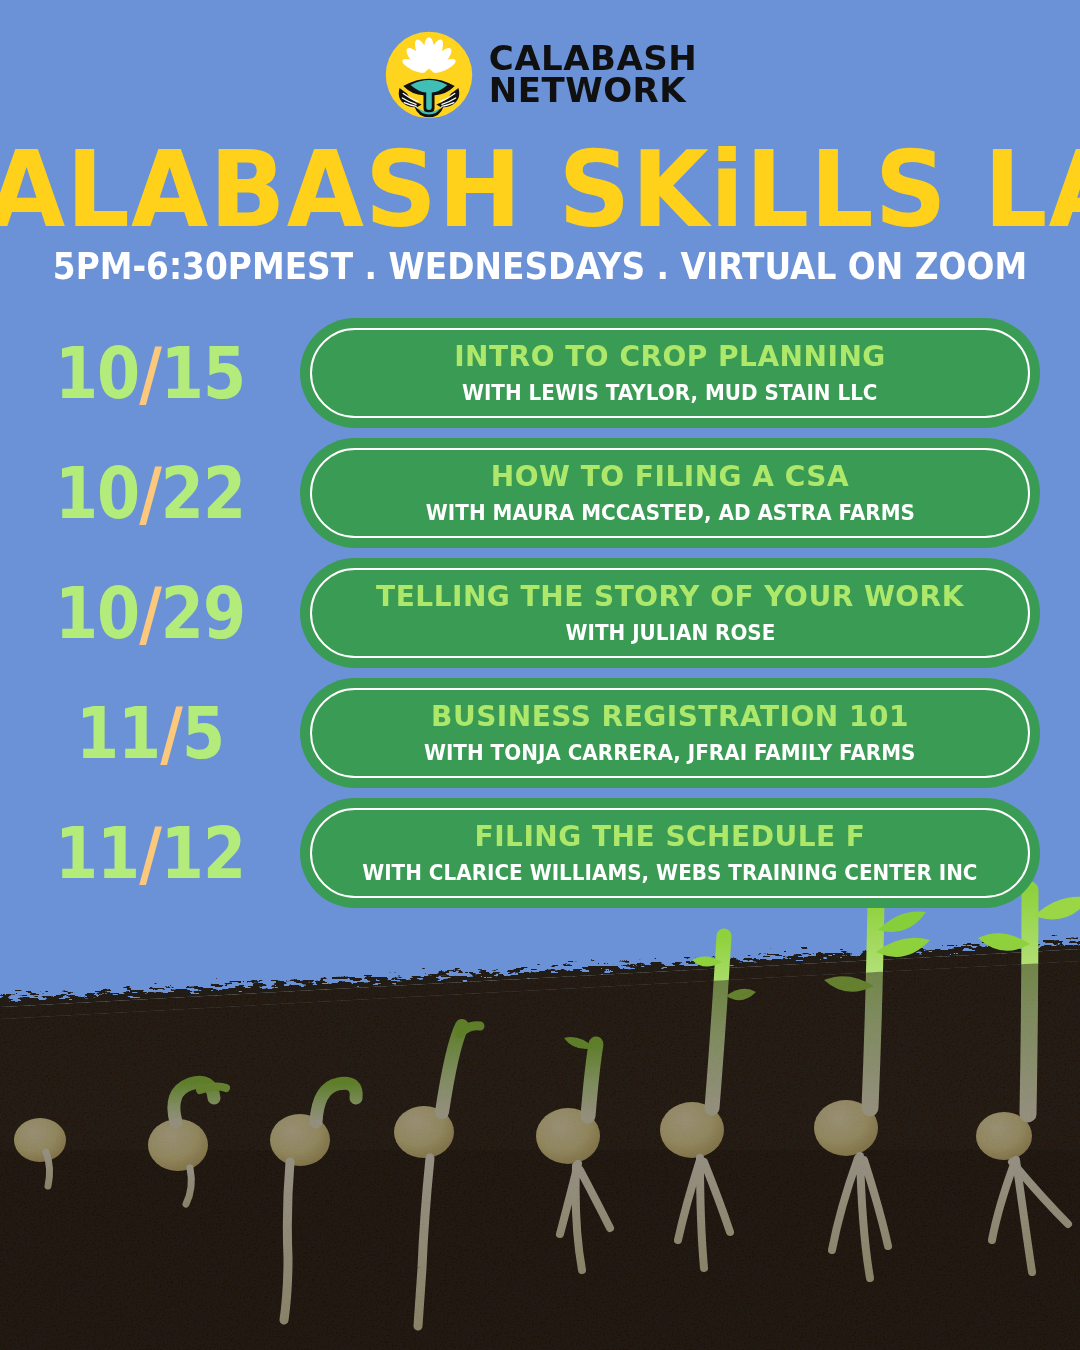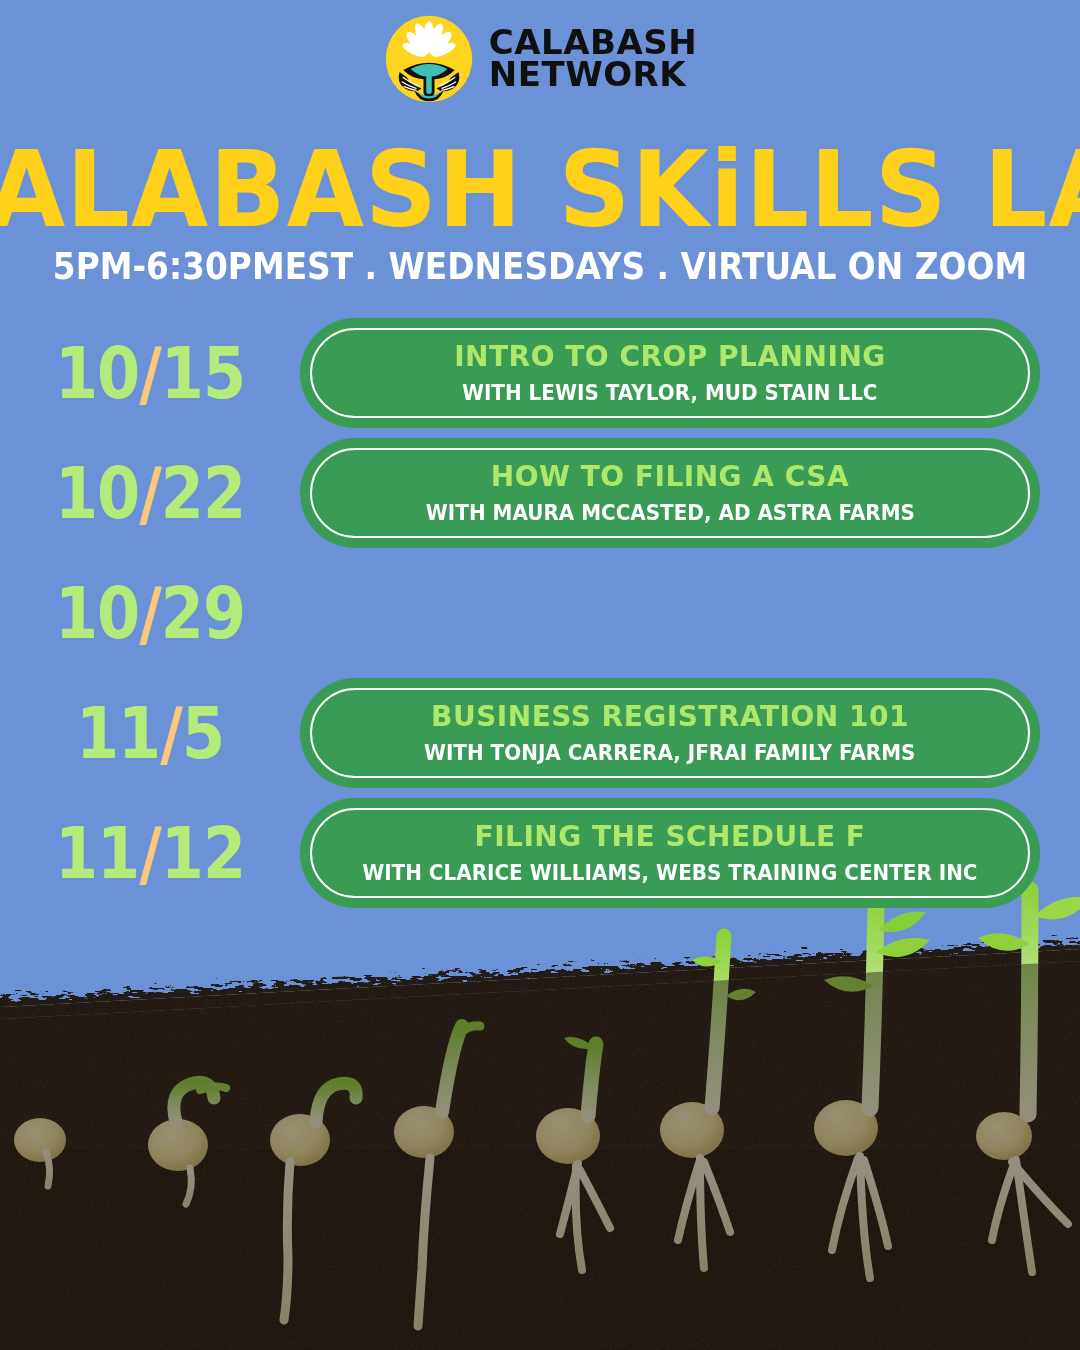--- a/index.html
+++ b/index.html
@@ -19,21 +19,21 @@
   #soil-photo {
     position: absolute;
     left: 0; top: 0;
     width: 1080px; height: 1350px;
     pointer-events: none;
   }
 
   
   .logo-block {
     position: absolute;
-    top: 8px; left: 0; right: 0;
+    top: 24px; left: 0; right: 0;
     height: 102px;
     display: flex;
     align-items: center;
     justify-content: center;
     gap: 14px;
   }
   .logo-mark { width: 92px; height: 92px; display: block; }
   .logo-word {
     display: flex;
     flex-direction: column;
@@ -299,20 +299,25 @@
     <div class="session-row">
       <div class="date-cell"><span>10</span><span class="slash">/</span><span>22</span></div>
       <div class="pill">
         <div class="pill-inner-border"></div>
         <div class="session-title">HOW TO FILING A CSA</div>
         <div class="session-presenter">WITH MAURA MCCASTED, AD ASTRA FARMS</div>
       </div>
     </div>
     <div class="session-row">
       <div class="date-cell"><span>10</span><span class="slash">/</span><span>29</span></div>
+      <div class="pill">
+        <div class="pill-inner-border"></div>
+        <div class="session-title">TELLING THE STORY OF YOUR WORK</div>
+        <div class="session-presenter">WITH JULIAN ROSE</div>
+      </div>
     </div>
     <div class="session-row">
       <div class="date-cell"><span>11</span><span class="slash">/</span><span>5</span></div>
       <div class="pill">
         <div class="pill-inner-border"></div>
         <div class="session-title">BUSINESS REGISTRATION 101</div>
         <div class="session-presenter">WITH TONJA CARRERA, JFRAI FAMILY FARMS</div>
       </div>
     </div>
     <div class="session-row">

